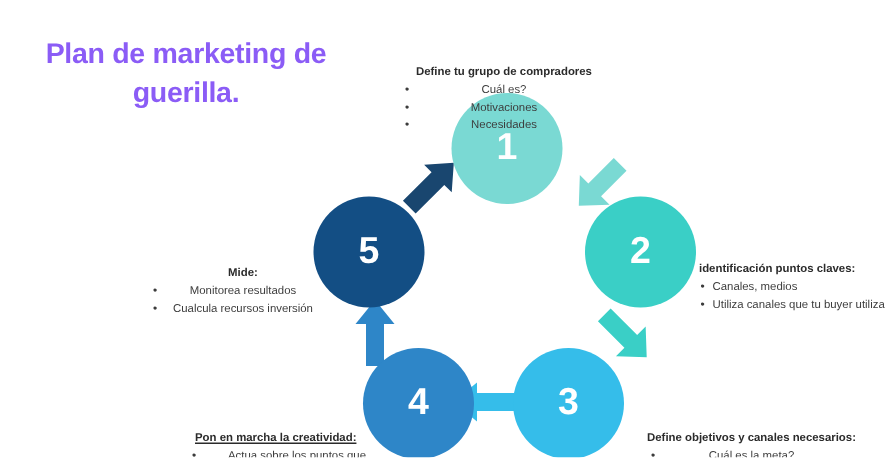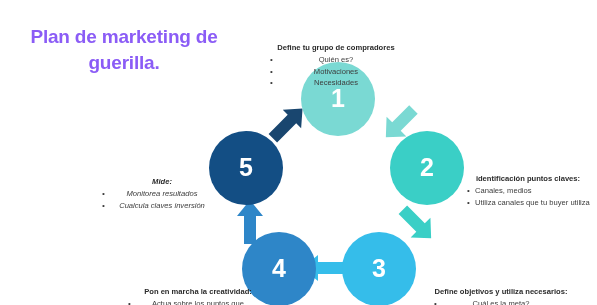--- a/index.html
+++ b/index.html
@@ -101,45 +101,44 @@
   }
   #callout-1 .head { text-align: center; }
   #callout-1 li { text-align: center; }
   #callout-1 li .bullet { left: -2px; }
 
   
   #callout-2 {
     left: 466px; top: 133px; width: 124px;
     text-align: left;
   }
-  #callout-2 .head { text-align: center; }
+  #callout-2 .head { text-align: left; }
   #callout-2 li { padding-left: 9px; }
   #callout-2 li .bullet { left: 1px; }
 
   
   #callout-3 {
     left: 428px; top: 246px; width: 146px;
     text-align: center;
   }
   #callout-3 .head { text-align: center; }
   #callout-3 li .bullet { left: 6px; }
 
   
   #callout-4 {
     left: 130px; top: 246px; width: 136px;
     text-align: center;
   }
-  #callout-4 .head { text-align: center; }
+  #callout-4 .head { text-align: left; text-decoration: underline; }
   #callout-4 li .bullet { left: -2px; }
 
   
   #callout-5 {
     left: 100px; top: 136px; width: 124px;
     text-align: center;
-    font-style: italic;
   }
   #callout-5 .head { text-align: center; }
   #callout-5 li .bullet { left: 2px; }
 </style>
 </head>
 <body>
 
 <div id="canvas">
 
   <div id="title">Plan de marketing de guerilla.</div>
@@ -200,21 +199,21 @@
 
     <div class="node" style="left:209px; top:131px; width:74px; height:74px; background:#134e84;">
       <span class="node-label">5</span>
     </div>
 
     <div class="callout" id="callout-1">
       <span class="head">Define tu grupo de compradores</span>
       <ul>
         <li>
           <span class="bullet">•</span>
-          <span>Quién es?</span>
+          <span>Cuál es?</span>
         </li>
         <li>
           <span class="bullet">•</span>
           <span>Motivaciones</span>
         </li>
         <li>
           <span class="bullet">•</span>
           <span>Necesidades</span>
         </li>
       </ul>
@@ -228,21 +227,21 @@
           <span>Canales, medios</span>
         </li>
         <li>
           <span class="bullet">•</span>
           <span>Utiliza canales que tu buyer utiliza</span>
         </li>
       </ul>
     </div>
 
     <div class="callout" id="callout-3">
-      <span class="head">Define objetivos y utiliza necesarios:</span>
+      <span class="head">Define objetivos y canales necesarios:</span>
       <ul>
         <li>
           <span class="bullet">•</span>
           <span>Cuál es la meta?</span>
         </li>
       </ul>
     </div>
 
     <div class="callout" id="callout-4">
       <span class="head">Pon en marcha la creatividad:</span>
@@ -256,19 +255,19 @@
 
     <div class="callout" id="callout-5">
       <span class="head">Mide:</span>
       <ul>
         <li>
           <span class="bullet">•</span>
           <span>Monitorea resultados</span>
         </li>
         <li>
           <span class="bullet">•</span>
-          <span>Cualcula claves inversión</span>
+          <span>Cualcula recursos inversión</span>
         </li>
       </ul>
     </div>
 
   </div>
 </div>
 
 </body></html>

